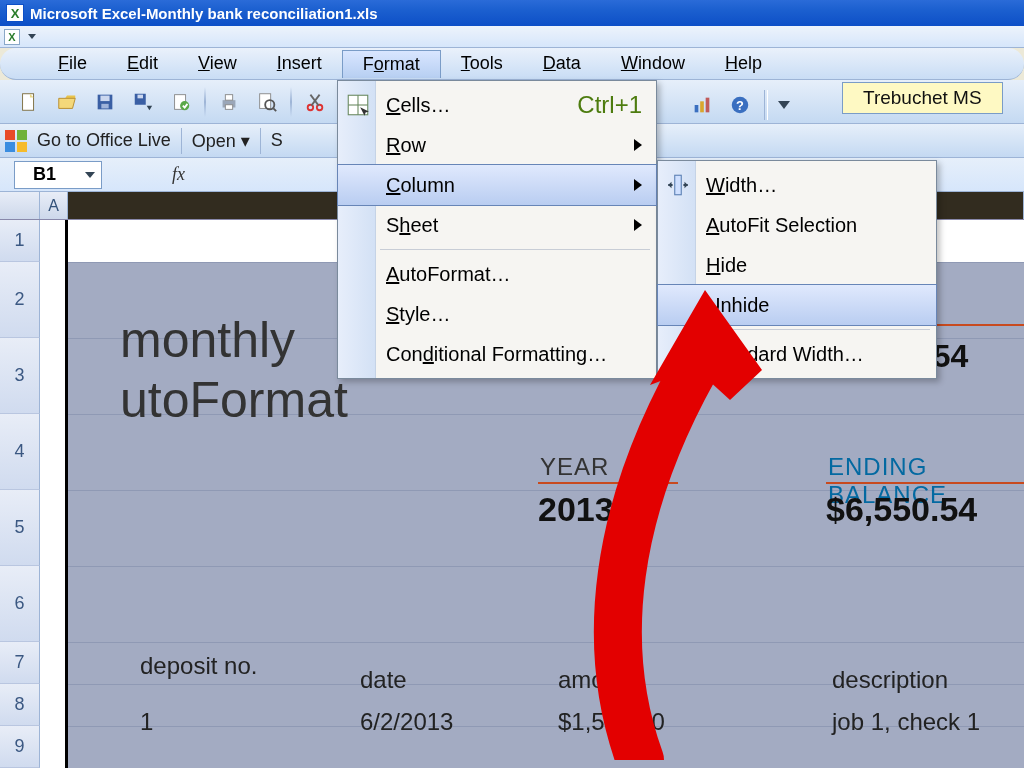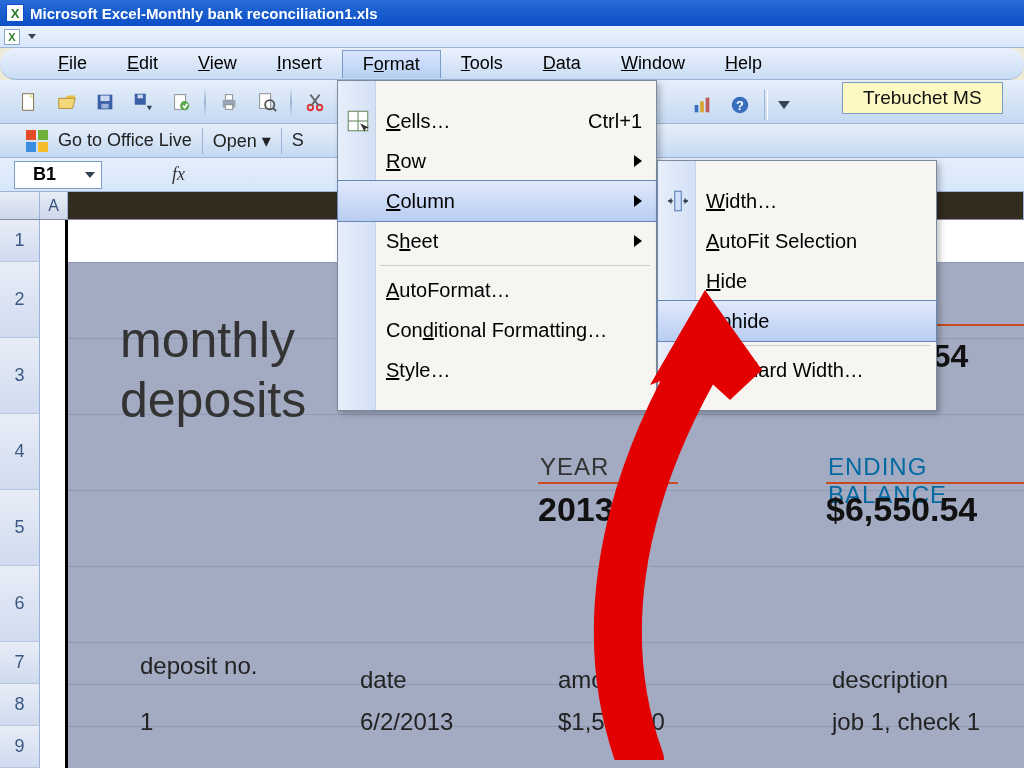--- a/index.html
+++ b/index.html
@@ -77,21 +77,21 @@
     width:30px;height:30px;border:1px solid transparent;border-radius:3px;
     display:flex;align-items:center;justify-content:center;
   }
   .tb-sep { width:2px;height:30px;background:linear-gradient(to bottom,transparent,#9db4d6,transparent);}
   .tb-btn svg { width:22px;height:22px; }
   
   .officelive {
     height: 34px;
     background: linear-gradient(to bottom,#e6effa,#c4d9f2);
     border-bottom:1px solid #9db4d6;
-    display:flex; align-items:center; padding-left:26px; gap:10px;
+    display:flex; align-items:center; padding-left:5px; gap:10px;
     font-size:18px; color:#222;
   }
   .office-icon {
     width:22px;height:22px;display:grid;grid-template-columns:1fr 1fr;grid-template-rows:1fr 1fr;gap:2px;
   }
   .office-icon span:nth-child(1){background:#e84b28;}
   .office-icon span:nth-child(2){background:#6fb23a;}
   .office-icon span:nth-child(3){background:#3a8de0;}
   .office-icon span:nth-child(4){background:#f6bb2b;}
   .ol-sep{width:1px;height:26px;background:#9db4d6;}
@@ -184,30 +184,30 @@
     position:absolute; background:#f6f5f2;
     border:1px solid #7a8a9c; box-shadow:3px 3px 6px rgba(0,0,0,.25);
     z-index:40;
   }
   .format-menu{ left:337px; top:80px; width:320px; }
   .menu-popup .gutter{
     position:absolute;left:0;top:0;bottom:0;width:38px;
     background:linear-gradient(to right,#e7eefb,#d3e1f5);
     border-right:1px solid #c5d3e6;
   }
-  .menu-list{position:relative;padding:20px 0;}
+  .menu-list{position:relative;padding:4px 0;}
   .mi{
     height:40px;
     display:flex;align-items:center;
     padding-left:48px; padding-right:14px;
     font-size:20px; color:#000;
     justify-content:space-between;
   }
   .mi .lbl .ul{text-decoration:underline;}
-  .mi .shortcut{color:#000000;font-size:20px;}
+  .mi .shortcut{color:#4d7c0f;font-size:24px;}
   .mi .arrow-r{width:0;height:0;border-top:6px solid transparent;border-bottom:6px solid transparent;border-left:8px solid #000;}
   .mi.hover{
     background:linear-gradient(to bottom,#e0e9fd,#b9cdf1);
     outline:1px solid #6785b7;
   }
   .menu-sep{height:1px;background:#c8cdd6;margin:4px 6px 4px 42px;}
   .column-submenu{ left:657px; top:160px; width:280px; }
   .column-submenu .mi{height:40px;}
   .submenu-icon{position:absolute;left:7px;width:26px;height:26px;}
   .mi.rel{position:relative;}
@@ -403,21 +403,21 @@
     <div class="row-line" style="top:194px;"></div>
     <div class="row-line" style="top:270px;"></div>
     <div class="row-line" style="top:346px;"></div>
     <div class="row-line" style="top:422px;"></div>
     <div class="row-line" style="top:464px;"></div>
     <div class="row-line" style="top:506px;"></div>
 
     <div class="sheet-text">
       <div class="big-title">
         <div>monthly</div>
-        <div>deposits</div>
+        <div>utoFormat</div>
       </div>
       <div class="month-lbl">JUNE</div>
       <div class="hdr-begin">ANCE</div>
       <div class="hdr-begin-line"></div>
       <div class="begin-val">$2,525.54</div>
       <div class="hdr-year">YEAR</div>
       <div class="hdr-year-line"></div>
       <div class="val-year">2013</div>
       <div class="hdr-end">ENDING BALANCE</div>
       <div class="hdr-end-line"></div>
@@ -458,25 +458,25 @@
     <div class="mi">
       <span class="lbl">S<span class="ul">h</span>eet</span>
         <span class="arrow-r"></span>
     </div>
     <div class="menu-sep"></div>
     <div class="mi">
       <span class="lbl"><span class="ul">A</span>utoFormat…</span>
         <span></span>
     </div>
     <div class="mi">
+      <span class="lbl"><span class="ul">S</span>tyle…</span>
+        <span></span>
+    </div>
+    <div class="mi">
       <span class="lbl">Con<span class="ul">d</span>itional Formatting…</span>
-        <span></span>
-    </div>
-    <div class="mi">
-      <span class="lbl"><span class="ul">S</span>tyle…</span>
         <span></span>
     </div>
   </div>
 </div>
 
 <div class="menu-popup column-submenu">
   <div class="gutter"></div>
   <div class="menu-list">
     <div class="mi rel">
       <span class="submenu-icon"><svg viewBox="0 0 24 24">

